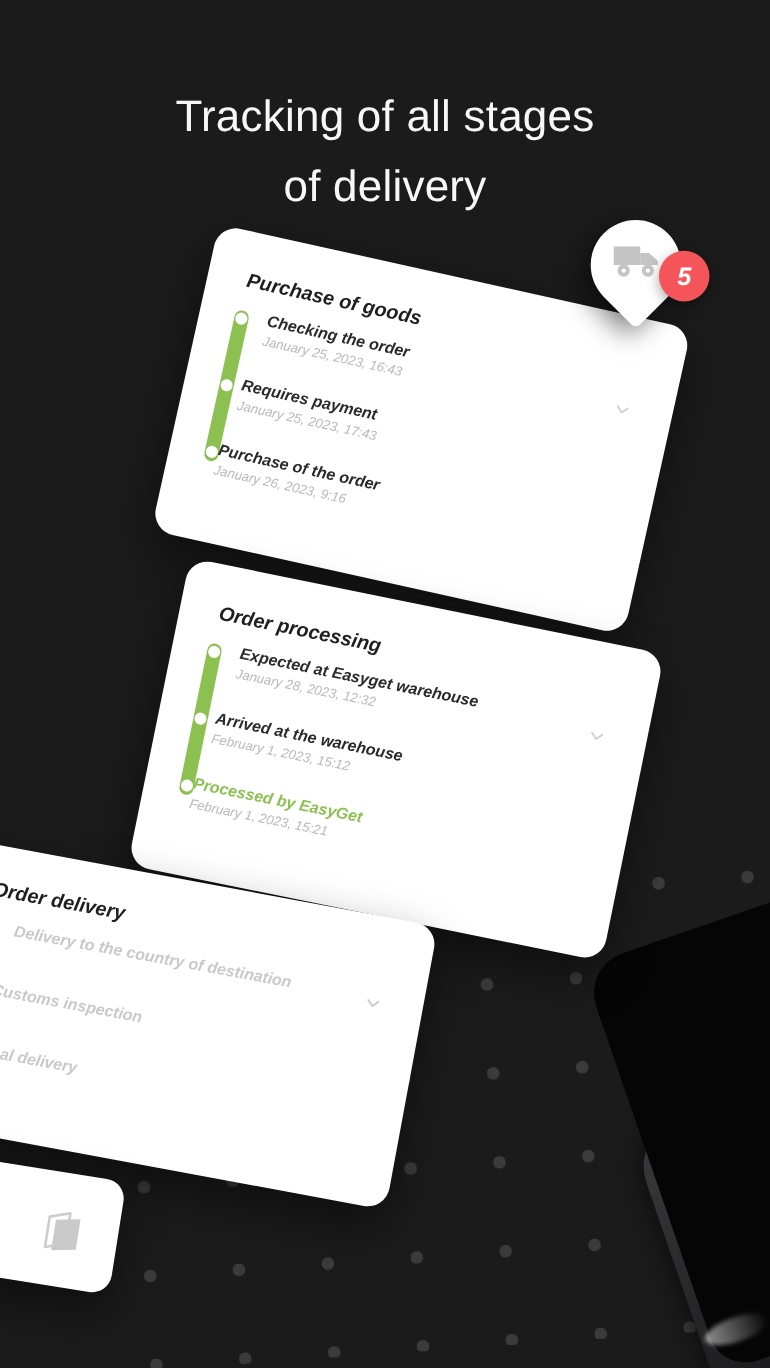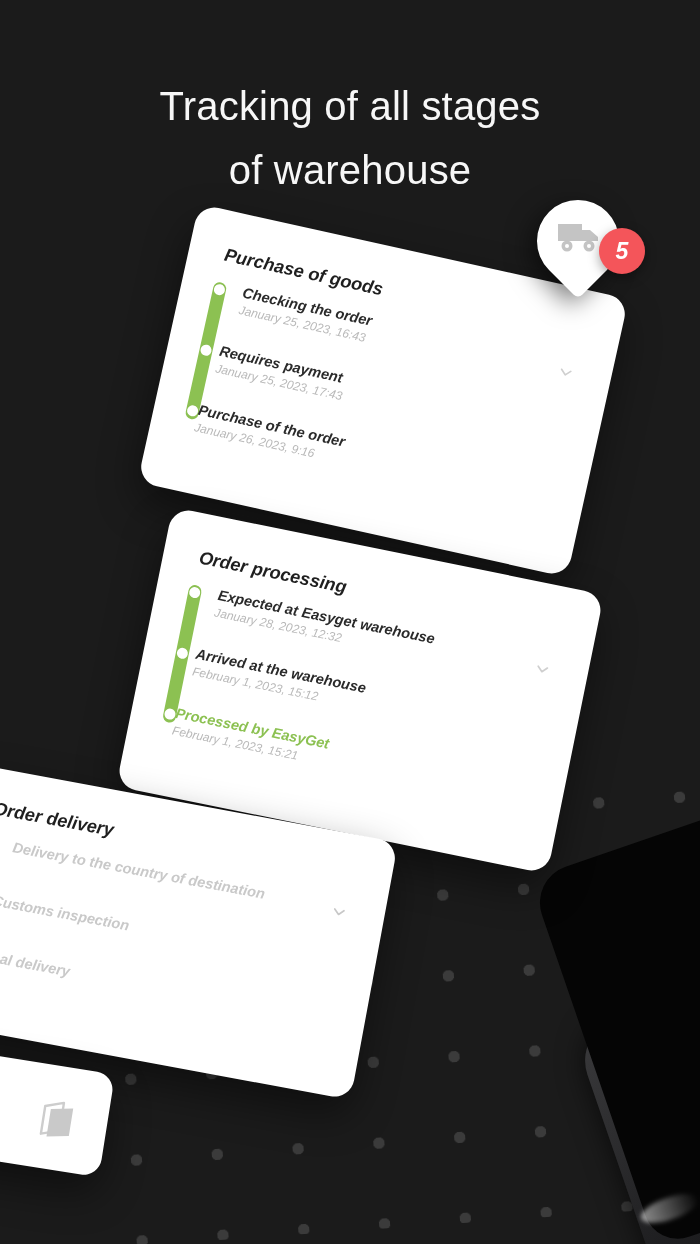--- a/index.html
+++ b/index.html
@@ -226,21 +226,21 @@
   <div class="phone-corner">
     <div class="phone-body"></div>
     <div class="phone-screen"></div>
     <div class="phone-hl"></div>
     <div class="phone-port"></div>
 
   </div>
 
   <div class="headline">
     <span>Tracking of all stages</span>
-    <span class="l2">of warehouse</span>
+    <span class="l2">of delivery</span>
   </div>
 
   <div class="card" id="card-goods">
     <div class="card-title" style="left:36px; top:34px;">Purchase of goods</div>
 
     <div class="chevron" style="right:38px; top:78px;">
       <svg viewBox="0 0 16 16" width="15" height="15">
           <path d="M3 5.5 L8 10.5 L13 5.5" fill="none" stroke="#cfcfcf" stroke-width="1.8" stroke-linecap="round" stroke-linejoin="round"></path>
         </svg>
     </div>

